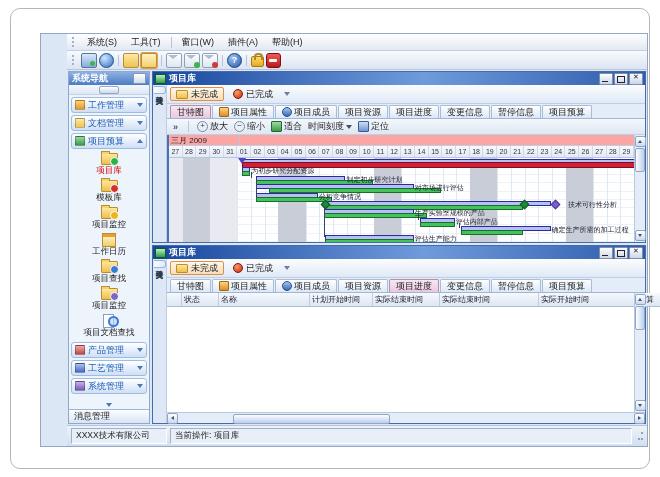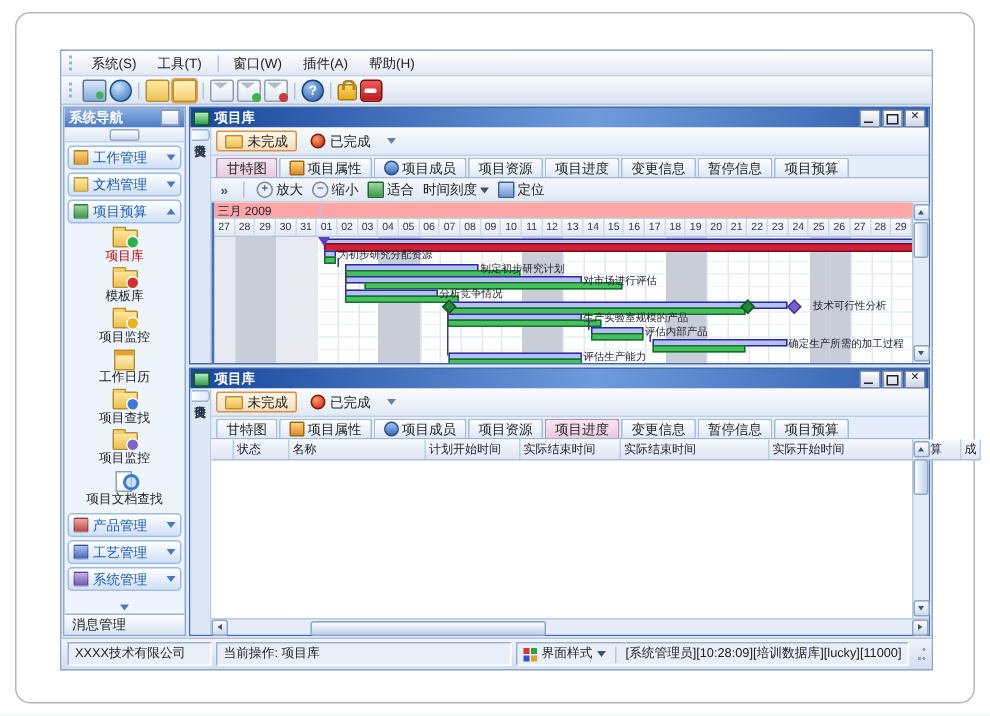--- a/index.html
+++ b/index.html
@@ -2,21 +2,21 @@
 <html><head>
 <meta charset="utf-8">
 <style>
   html,body{margin:0;padding:0;}
   body{width:660px;height:477px;background:#fff;position:relative;overflow:hidden;
        font-family:"Liberation Sans","DejaVu Sans",sans-serif;-webkit-font-smoothing:antialiased;}
   .shot-frame{position:absolute;left:10px;top:8px;right:10px;bottom:8px;border:1px solid #b6b6b6;border-radius:10px;}
 
   
   .app{position:absolute;left:40px;top:33px;width:580px;height:412px;background:#dce7f5;
-       border:1px solid #93a6c4;display:flex;flex-direction:column;font-size:9px;color:#222;}
+       border:1px solid #93a6c4;display:flex;flex-direction:column;font-size:9px;color:#222;padding-left:26px;}
 
   
   .menubar{height:16px;flex:none;display:flex;align-items:center;background:linear-gradient(#fefefe,#e2e8f3);
            border-bottom:1px solid #c6cfde;padding:0 4px;}
   .grip{width:3px;height:10px;border-left:2px dotted #9fb2cc;margin:0 3px 0 1px;}
   .menu-item{padding:1px 7px;cursor:default;white-space:nowrap;}
   .v-sep{width:1px;height:11px;background:#b9c4d6;margin:0 3px;}
 
   
   .toolbar{height:18px;flex:none;display:flex;align-items:center;background:linear-gradient(#f8fbfe,#dbe4f2);
@@ -730,28 +730,16 @@
           </div>
         </div>
       </div>
 
     </div>
   </div>
 
   <div class="statusbar">
     <span class="st-box st-company">XXXX技术有限公司</span>
     <span class="st-box st-op">当前操作: 项目库</span>
-    <span class="st-box">
-      <span class="style-grid-icon">
-          <i></i>
-          <i></i>
-          <i></i>
-          <i></i>
-        </span>
-      <span>界面样式</span>
-      <span class="st-caret"></span>
-      <span class="v-sep"></span>
-      <span>[系统管理员][10:28:09][培训数据库][lucky][11000]</span>
-    </span>
     <span class="resize-grip"></span>
   </div>
 
 </div>
 
 </body></html>

